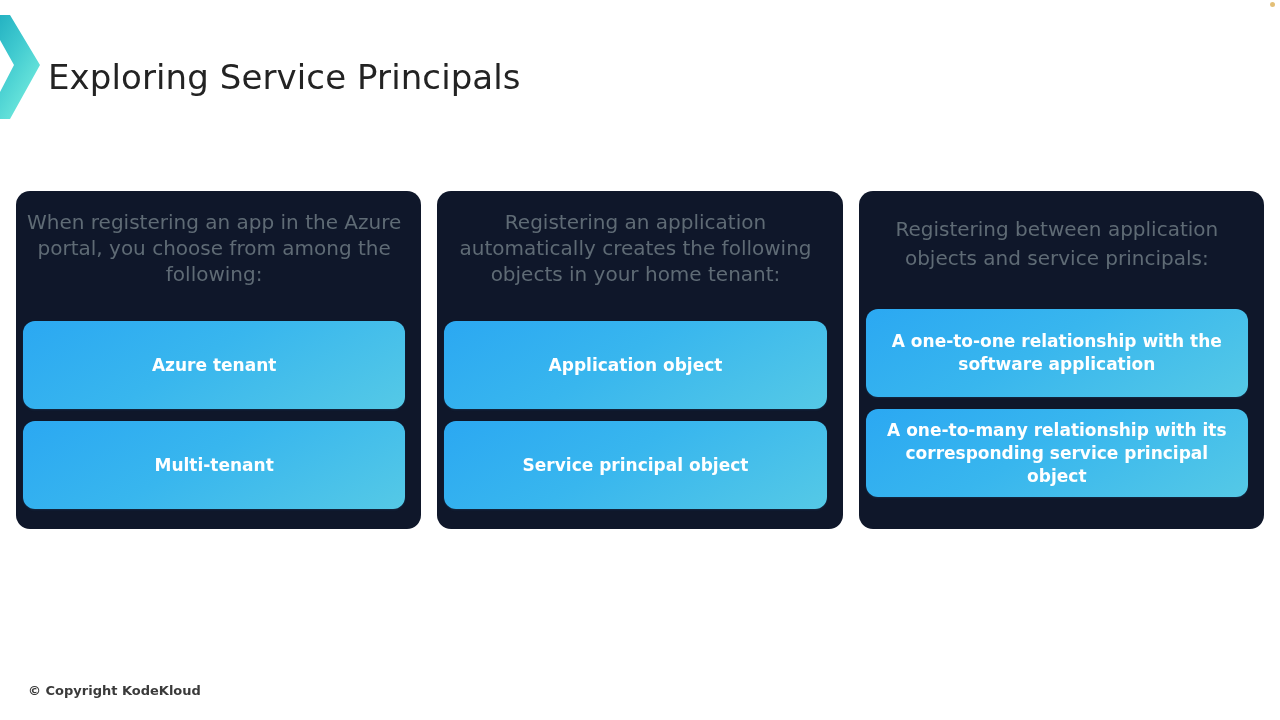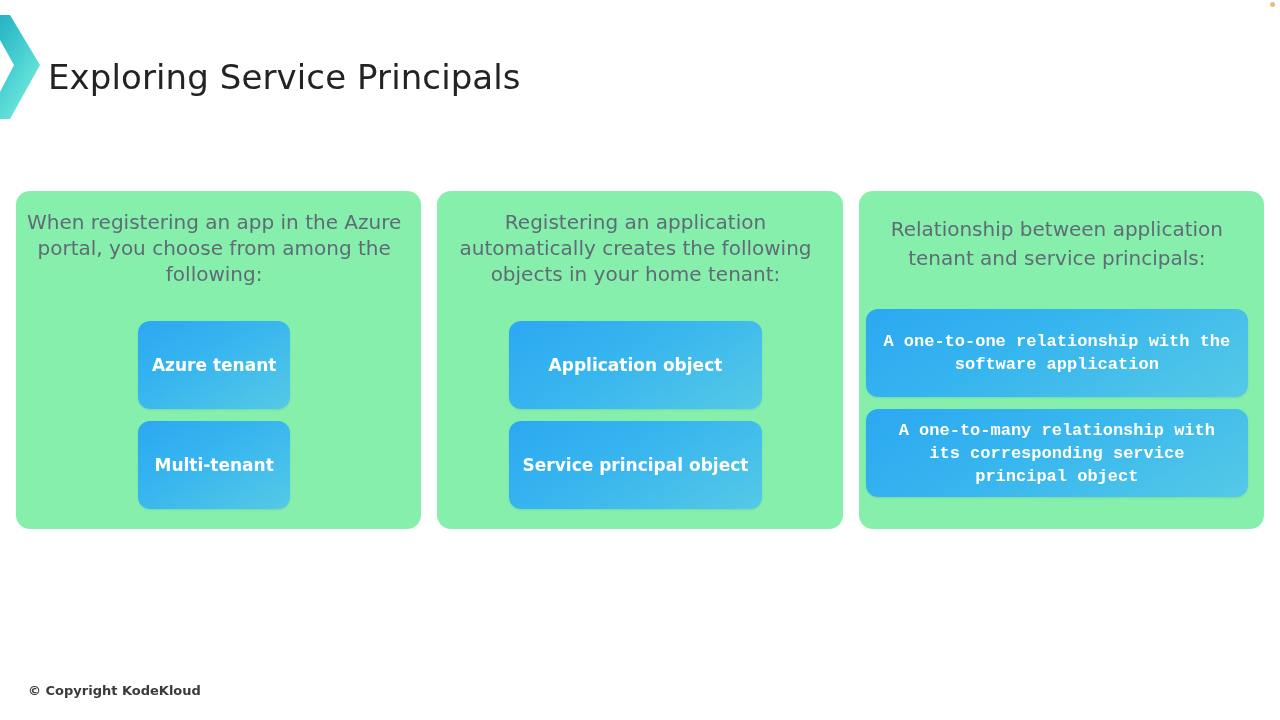--- a/index.html
+++ b/index.html
@@ -59,27 +59,26 @@
     position: absolute;
     top: 191px;
     left: 16px;
     width: 1248px;
     height: 338px;
     display: flex;
     gap: 16px;
   }
   .card {
     flex: 1 1 0;
-    background: #86efac;
+    background: #0f172a;
     border-radius: 14px;
     padding: 18px 16px 20px 7px;
     box-sizing: border-box;
     display: flex;
     flex-direction: column;
-    align-items: center;
   }
   .card-heading {
     color: #5f6b75;
     font-size: 20px;
     line-height: 26px;
     text-align: center;
     font-weight: 400;
     margin: 0 0 16px 0;
     padding: 0 4px;
   }
@@ -109,21 +108,20 @@
     padding: 0 14px;
     box-sizing: border-box;
     box-shadow: 0 1px 2px rgba(40,120,180,0.18);
   }
   .card-1 .pill-list,
   .card-2 .pill-list {
     margin-bottom: 0;
   }
   .card-3 .pill-list {
     margin-bottom: 12px;
-    font-family: Liberation Mono, monospace;
   }
 
   
   .footer {
     position: absolute;
     left: 28px;
     top: 682px;
     font-size: 13px;
     line-height: 18px;
     color: #3a3a3a;
@@ -163,21 +161,21 @@
 
   <div class="card card-2">
     <div class="card-heading">Registering an application automatically creates the following objects in your home tenant:</div>
     <div class="pill-list">
       <div class="pill">Application object</div>
       <div class="pill">Service principal object</div>
     </div>
   </div>
 
   <div class="card card-3">
-    <div class="card-heading">Relationship between application tenant and service principals:</div>
+    <div class="card-heading">Registering between application objects and service principals:</div>
     <div class="pill-list">
       <div class="pill">A one-to-one relationship with the software application</div>
       <div class="pill">A one-to-many relationship with its corresponding service principal object</div>
     </div>
   </div>
 
 </div>
 
 <div class="footer">© Copyright KodeKloud</div>
 

